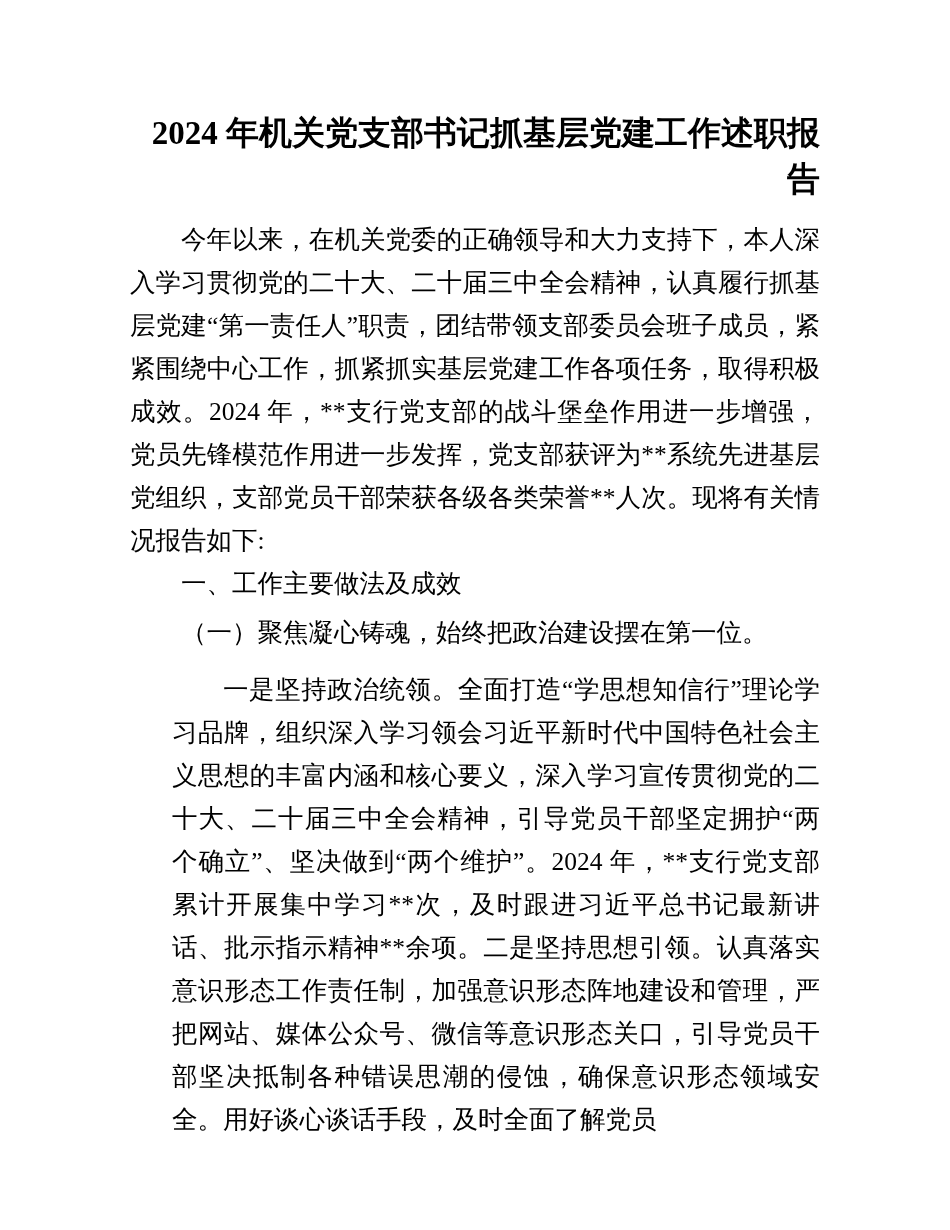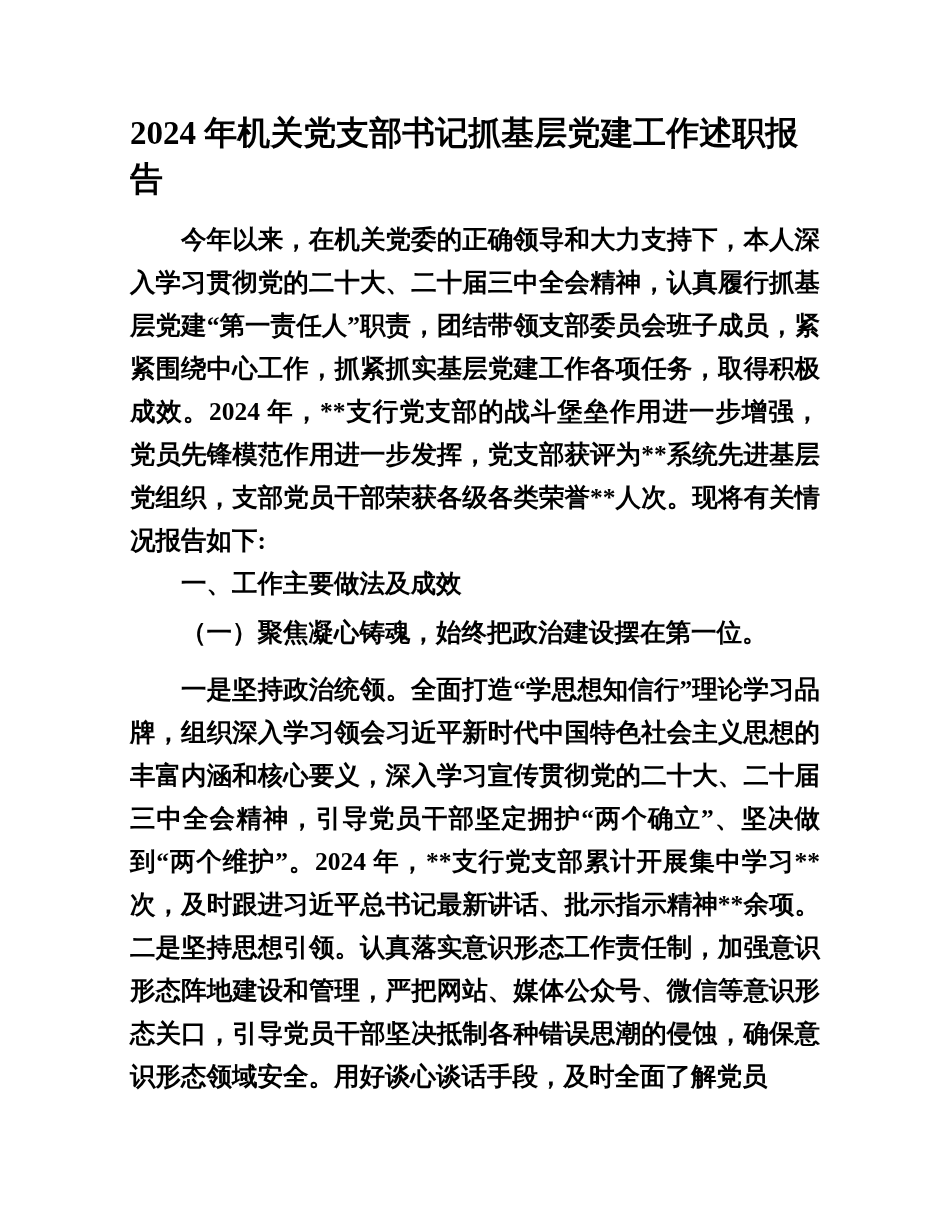--- a/index.html
+++ b/index.html
@@ -21,41 +21,42 @@
     left: 130px;
     top: 0;
     width: 690px;
   }
   .doc-title {
     margin: 0;
     padding-top: 110px;
     font-size: 33px;
     line-height: 46px;
     font-weight: bold;
-    text-align: left;
+    text-align: right;
     letter-spacing: 0;
   }
   .para, .h1, .h2 {
     margin: 0;
     font-size: 25.5px;
     line-height: 43px;
     text-align: justify;
     text-indent: 2em;
-    font-weight: bold;
+    font-weight: normal;
   }
   .para-intro {
     margin-top: 16px;
   }
   .h1 {
   }
   .h2 {
     margin-top: 6px;
   }
   .para-measures {
     margin-top: 14px;
+    margin-left: 42px;
   }
 </style>
 </head>
 <body>
 
 <div class="page">
   <div class="content">
     <h1 class="doc-title">2024 年机关党支部书记抓基层党建工作述职报告</h1>
 
     <p class="para para-intro">今年以来，在机关党委的正确领导和大力支持下，本人深入学习贯彻党的二十大、二十届三中全会精神，认真履行抓基层党建“第一责任人”职责，团结带领支部委员会班子成员，紧紧围绕中心工作，抓紧抓实基层党建工作各项任务，取得积极成效。2024 年，**支行党支部的战斗堡垒作用进一步增强，党员先锋模范作用进一步发挥，党支部获评为**系统先进基层党组织，支部党员干部荣获各级各类荣誉**人次。现将有关情况报告如下:</p>

